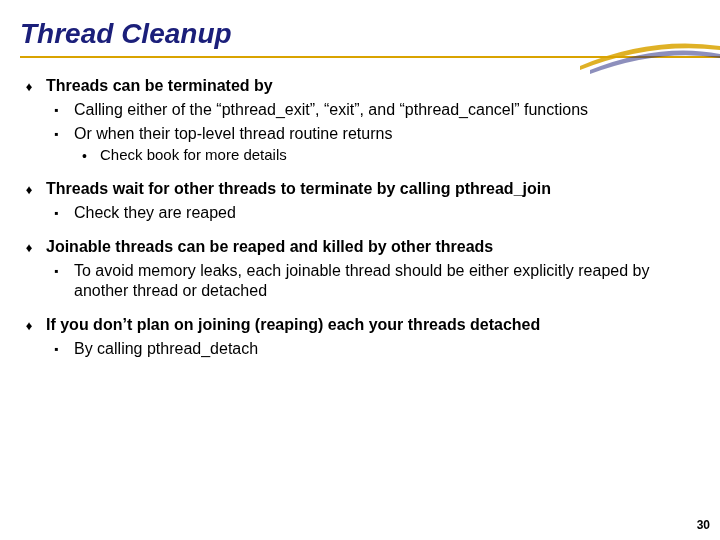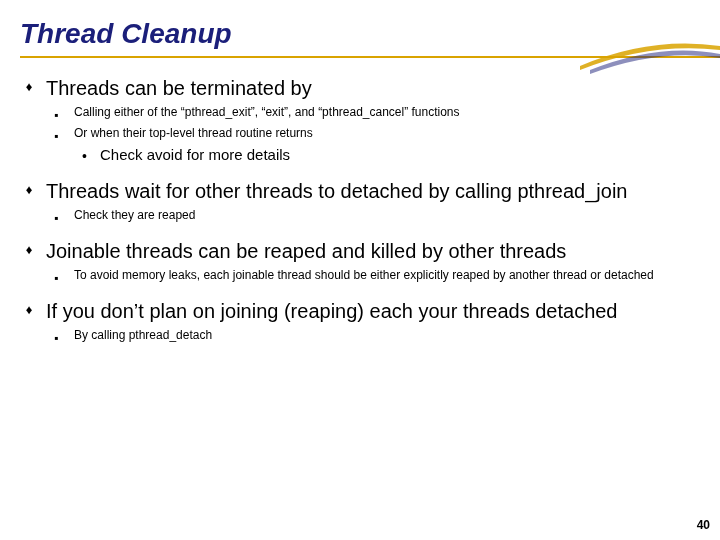--- a/index.html
+++ b/index.html
@@ -59,42 +59,42 @@
     flex: 0 0 auto;
     width: 10px;
     text-align: center;
     color: #000;
     font-size: 13px;
     line-height: 1.2;
     margin-top: 3px;
   }
   .top-text {
     flex: 1 1 auto;
-    font-size: 20px;
-    font-weight: normal;
+    font-size: 16px;
+    font-weight: bold;
     line-height: 1.25;
     padding-left: 12px;
   }
   .sub {
     display: flex;
     align-items: flex-start;
     margin-top: 4px;
     padding-left: 30px;
   }
   .sq {
     flex: 0 0 auto;
     width: 10px;
     font-size: 12px;
     color: #000;
     line-height: 1.2;
     margin-top: 3px;
   }
   .sub-text {
     flex: 1 1 auto;
-    font-size: 12px;
+    font-size: 16px;
     line-height: 1.25;
     padding-left: 10px;
   }
   .subsub {
     display: flex;
     align-items: flex-start;
     margin-top: 2px;
     padding-left: 58px;
   }
   .dot {
@@ -146,28 +146,28 @@
     <div class="sub">
       <div class="sq">▪</div>
       <div class="sub-text">Calling either of the “pthread_exit”, “exit”, and “pthread_cancel” functions</div>
     </div>
     <div class="sub">
       <div class="sq">▪</div>
       <div class="sub-text">Or when their top-level thread routine returns</div>
     </div>
     <div class="subsub">
       <div class="dot">•</div>
-      <div class="subsub-text">Check avoid for more details</div>
+      <div class="subsub-text">Check book for more details</div>
     </div>
 
     <div class="gap"></div>
 
     <div class="top">
       <div class="dia">♦</div>
-      <div class="top-text">Threads wait for other threads to detached by calling pthread_join</div>
+      <div class="top-text">Threads wait for other threads to terminate by calling pthread_join</div>
     </div>
     <div class="sub">
       <div class="sq">▪</div>
       <div class="sub-text">Check they are reaped</div>
     </div>
 
     <div class="gap"></div>
 
     <div class="top">
       <div class="dia">♦</div>
@@ -184,15 +184,15 @@
       <div class="dia">♦</div>
       <div class="top-text">If you don’t plan on joining (reaping) each your threads detached</div>
     </div>
     <div class="sub">
       <div class="sq">▪</div>
       <div class="sub-text">By calling pthread_detach</div>
     </div>
 
   </div>
 
-  <div class="pagenum">40</div>
+  <div class="pagenum">30</div>
 
 </div>
 
 </body></html>

